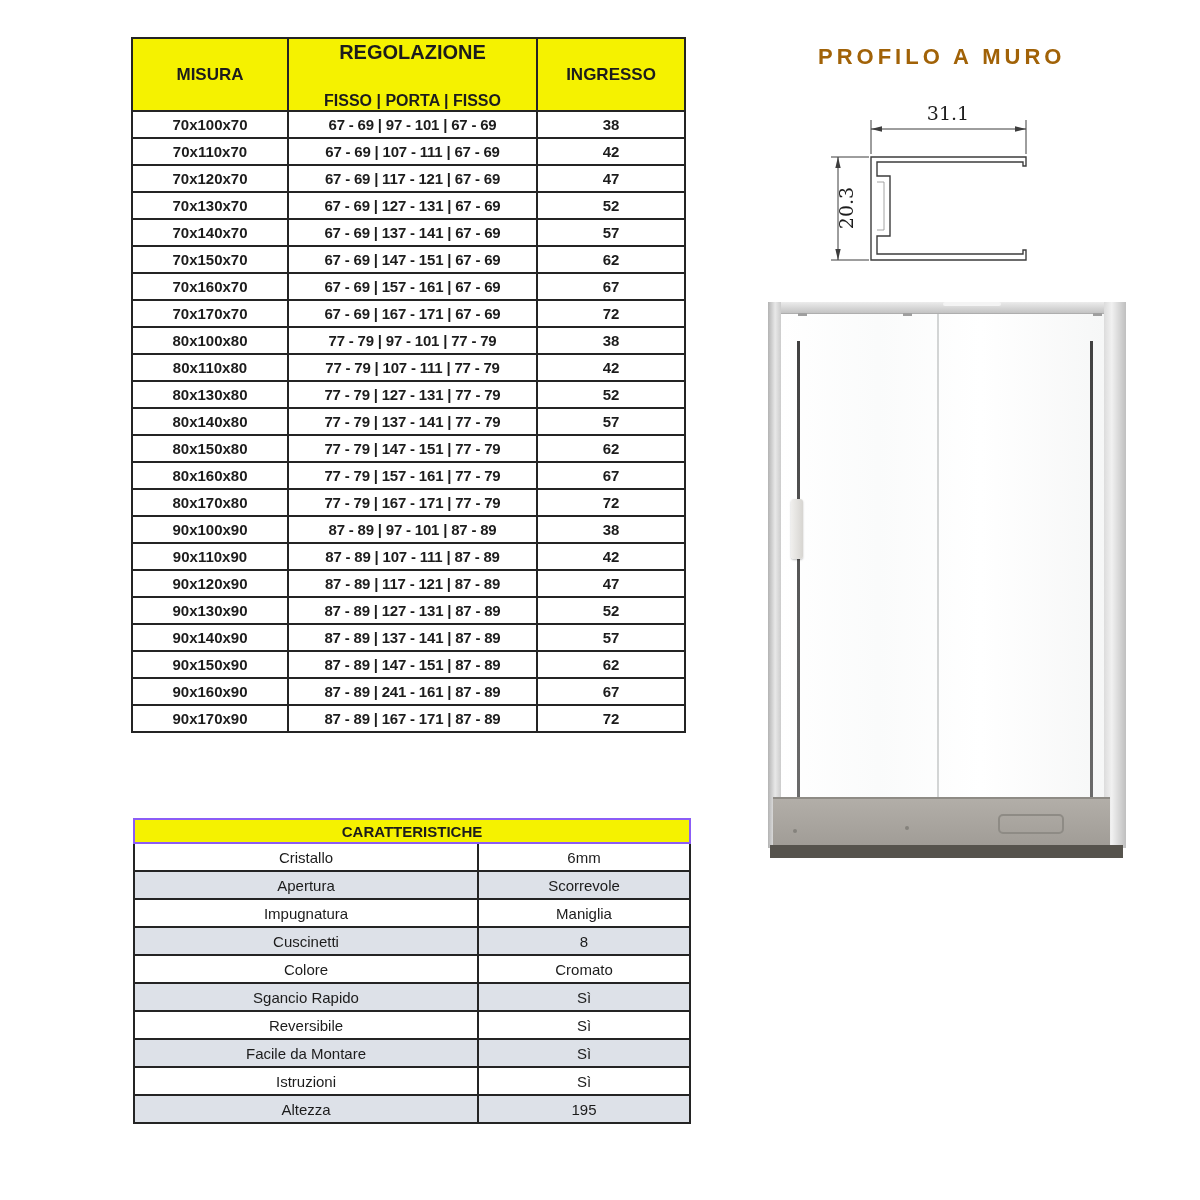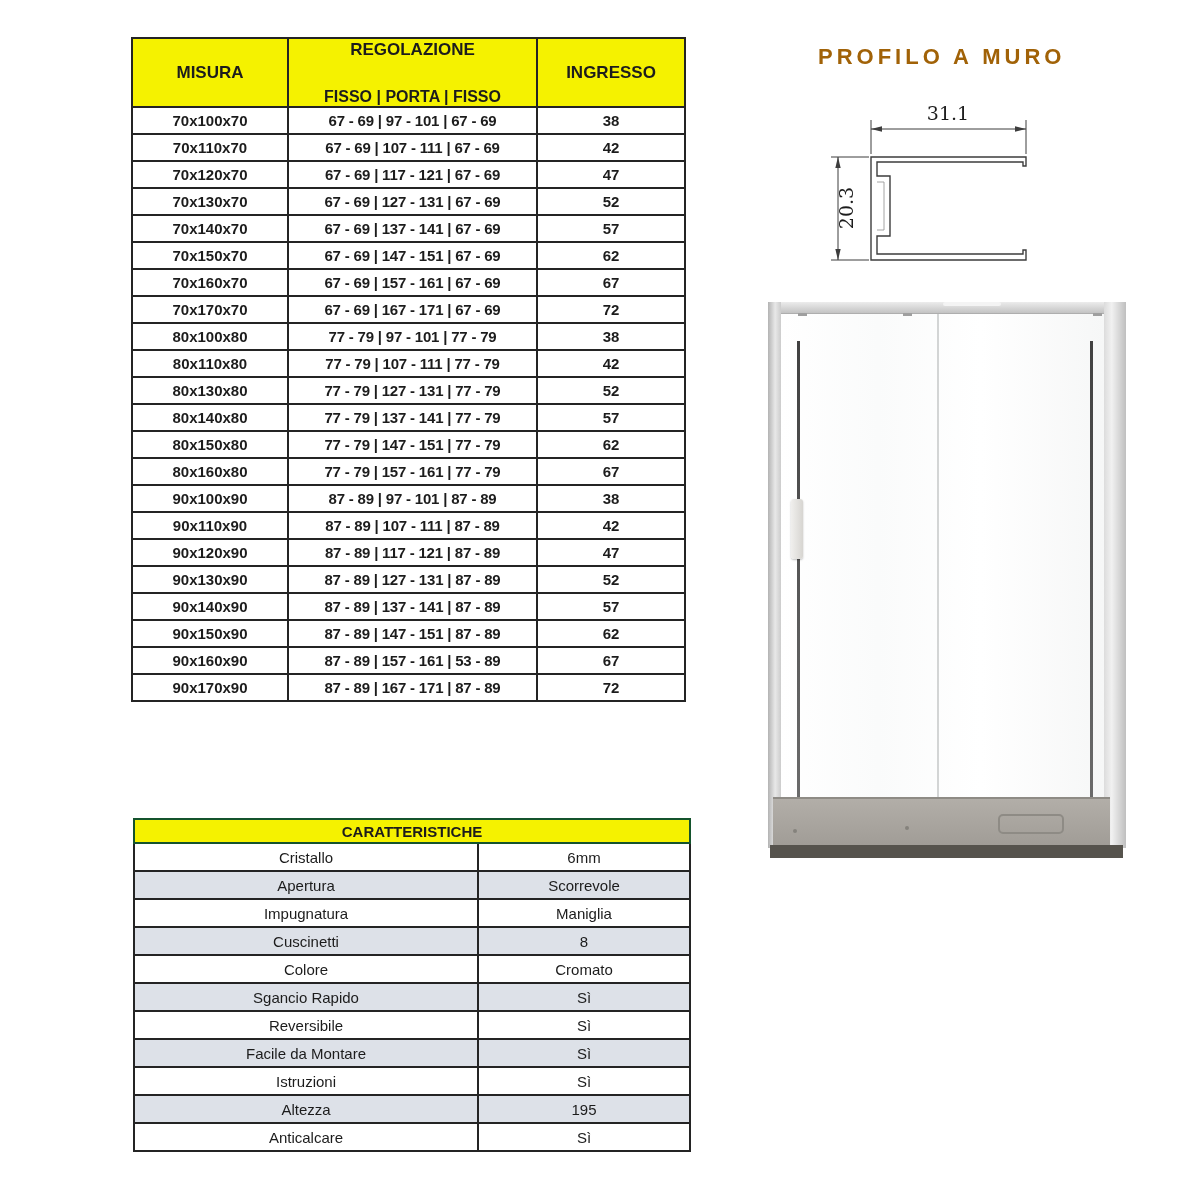--- a/index.html
+++ b/index.html
@@ -5,30 +5,30 @@
   html,body{margin:0;padding:0;background:#ffffff;}
   .page{position:relative;width:1200px;height:1200px;background:#ffffff;overflow:hidden;
         font-family:"Liberation Sans",sans-serif;color:#1c1c1c;}
 
   
   table.sizes{position:absolute;left:131px;top:37px;width:553px;border-collapse:collapse;
               table-layout:fixed;}
   table.sizes th,table.sizes td{border:2px solid #242424;text-align:center;padding:0;
               vertical-align:middle;}
   table.sizes thead th{background:#f5f200;height:54px;font-size:17px;font-weight:700;}
-  .reg-top{font-size:17px;font-weight:700;line-height:1.35;}
+  .reg-top{font-size:20px;font-weight:700;line-height:1.35;}
   .reg-sub{font-size:16px;font-weight:700;line-height:1.2;margin-top:25px;}
   table.sizes td{height:25px;font-size:15px;font-weight:700;background:#ffffff;}
   table.sizes td.regolazione{letter-spacing:-0.2px;}
   table.sizes td.misura{font-weight:600;}
 
   
   table.features{position:absolute;left:133px;top:818px;width:556px;border-collapse:collapse;
               table-layout:fixed;}
-  table.features th{background:#f5f200;border:2px solid #14532d;height:22px;
+  table.features th{background:#f5f200;border:2px solid #8b5cf6;height:22px;
               font-size:15px;font-weight:700;text-align:center;padding:0;}
   table.features td{border:2px solid #242424;height:22px;font-size:15px;text-align:center;
               padding:2px;background:#ffffff;}
   table.features tr:nth-child(even) td{background:#dde1e8;}
   table.features td.value{font-weight:400;}
   table.features td.italic{}
 
   
   .profile-title{position:absolute;left:818px;top:44px;width:290px;font-size:22px;
               font-weight:600;letter-spacing:4px;color:#a16207;white-space:nowrap;}
@@ -146,20 +146,25 @@
           <td class="misura">80x150x80</td>
           <td class="regolazione">77 - 79 | 147 - 151 | 77 - 79</td>
           <td class="ingresso">62</td>
         </tr>
         <tr>
           <td class="misura">80x160x80</td>
           <td class="regolazione">77 - 79 | 157 - 161 | 77 - 79</td>
           <td class="ingresso">67</td>
         </tr>
         <tr>
+          <td class="misura">80x170x80</td>
+          <td class="regolazione">77 - 79 | 167 - 171 | 77 - 79</td>
+          <td class="ingresso">72</td>
+        </tr>
+        <tr>
           <td class="misura">90x100x90</td>
           <td class="regolazione">87 - 89 | 97 - 101 | 87 - 89</td>
           <td class="ingresso">38</td>
         </tr>
         <tr>
           <td class="misura">90x110x90</td>
           <td class="regolazione">87 - 89 | 107 - 111 | 87 - 89</td>
           <td class="ingresso">42</td>
         </tr>
         <tr>
@@ -177,21 +182,21 @@
           <td class="regolazione">87 - 89 | 137 - 141 | 87 - 89</td>
           <td class="ingresso">57</td>
         </tr>
         <tr>
           <td class="misura">90x150x90</td>
           <td class="regolazione">87 - 89 | 147 - 151 | 87 - 89</td>
           <td class="ingresso">62</td>
         </tr>
         <tr>
           <td class="misura">90x160x90</td>
-          <td class="regolazione">87 - 89 | 157 - 161 | 53 - 89</td>
+          <td class="regolazione">87 - 89 | 241 - 161 | 87 - 89</td>
           <td class="ingresso">67</td>
         </tr>
         <tr>
           <td class="misura">90x170x90</td>
           <td class="regolazione">87 - 89 | 167 - 171 | 87 - 89</td>
           <td class="ingresso">72</td>
         </tr>
       </tbody>
   </table>
 
@@ -238,24 +243,20 @@
           <td class="label italic">Facile da Montare</td>
           <td class="value">Sì</td>
         </tr>
         <tr>
           <td class="label">Istruzioni</td>
           <td class="value">Sì</td>
         </tr>
         <tr>
           <td class="label italic">Altezza</td>
           <td class="value">195</td>
-        </tr>
-        <tr>
-          <td class="label">Anticalcare</td>
-          <td class="value">Sì</td>
         </tr>
       </tbody>
   </table>
 
   <div class="profile-title">PROFILO A MURO</div>
 
   <svg class="profile-svg" width="220" height="175" viewBox="0 0 220 175">
 
     <path d="M 48 59 H 203 V 68 H 200 V 64 H 54 V 78 H 67 V 138 H 54 V 156 H 200 V 152 H 203 V 162 H 48 Z" fill="#ffffff" stroke="#3d3d3d" stroke-width="1.4" stroke-linejoin="miter"></path>
     <path d="M 54 84 H 61 V 132 H 54" fill="none" stroke="#9a9a9a" stroke-width="0.9"></path>

